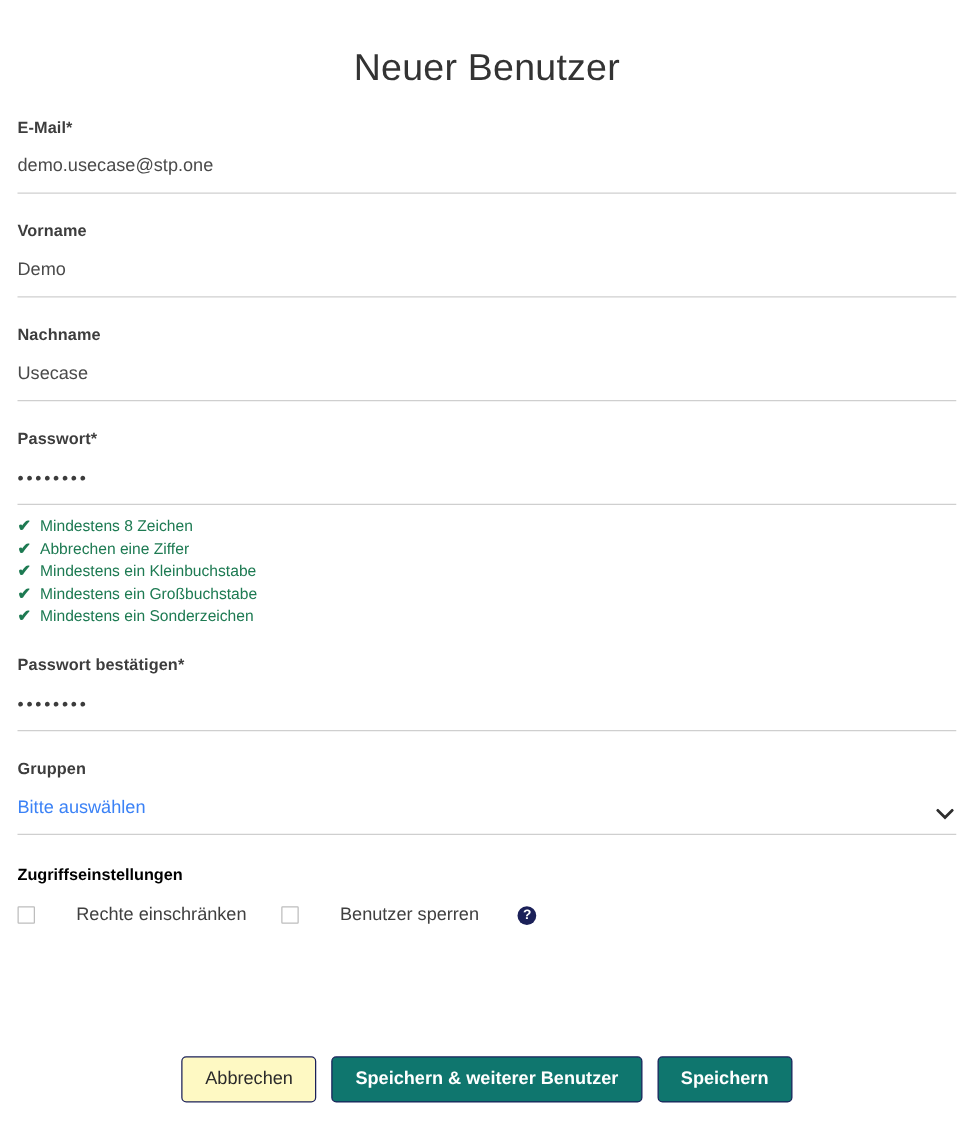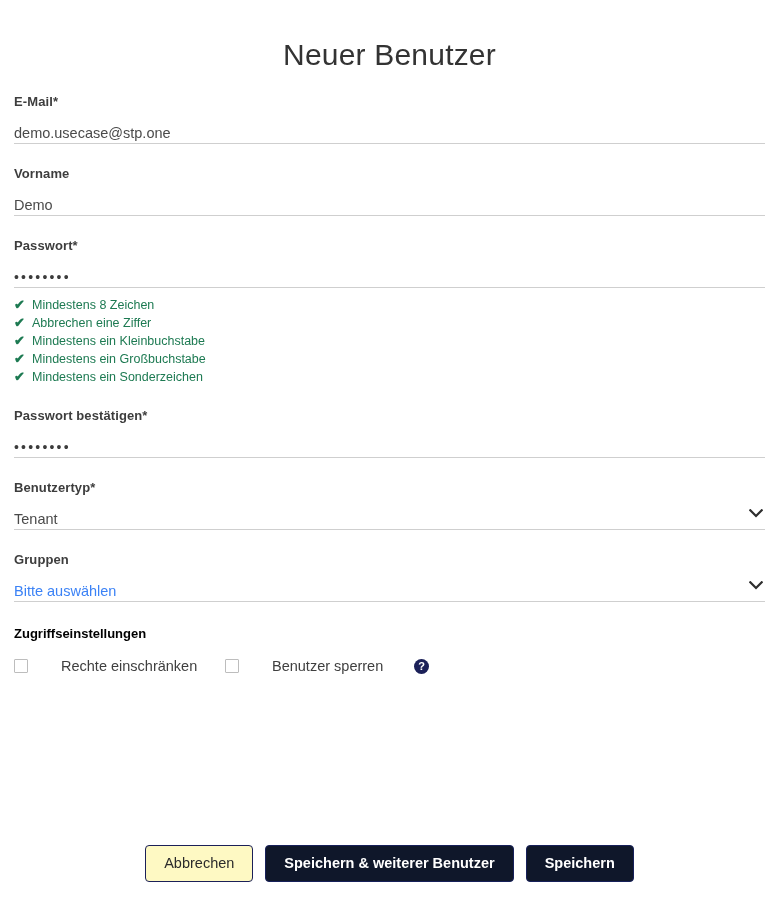--- a/index.html
+++ b/index.html
@@ -44,21 +44,21 @@
     font-weight: 700;
     color: #3d3d3d;
     letter-spacing: 0.1px;
     margin-bottom: 14px;
   }
   .field-value {
     display: block;
     font-size: 14.5px;
     font-weight: 400;
     color: #4a4a4a;
-    padding-bottom: 0;
+    padding-bottom: 11px;
     border-bottom: 1px solid #cfcfcf;
     min-height: 21px;
     line-height: 20px;
     width: 751px;
   }
   .field-value.placeholder {
     color: #3b82f6;
   }
   .field-value.pw {
     font-size: 14px;
@@ -179,21 +179,21 @@
     cursor: pointer;
     white-space: nowrap;
   }
   .btn-secondary {
     background: #fef9c3;
     color: #2b2b2b;
     border: 1px solid #1b2058;
     font-weight: 400;
   }
   .btn-primary {
-    background: #0f172a;
+    background: #0f766e;
     color: #ffffff;
     border: 1px solid #17205a;
   }
 </style>
 </head>
 <body>
 
 <div class="page">
 
   <h1 class="page-title">Neuer Benutzer</h1>
@@ -201,20 +201,24 @@
   <div class="field">
     <label class="field-label">E-Mail*</label>
     <div class="field-value">demo.usecase@stp.one</div>
   </div>
 
   <div class="field">
     <label class="field-label">Vorname</label>
     <div class="field-value">Demo</div>
   </div>
 
+  <div class="field">
+    <label class="field-label">Nachname</label>
+    <div class="field-value">Usecase</div>
+  </div>
 
   <div class="field">
     <label class="field-label">Passwort*</label>
     <div class="field-value pw pw-nb">••••••••</div>
   </div>
 
   <div class="pw-rules">
     <div class="pw-rule">
       <span class="check">✔</span>
       <span>Mindestens 8 Zeichen</span>
@@ -235,31 +239,20 @@
       <span class="check">✔</span>
       <span>Mindestens ein Sonderzeichen</span>
     </div>
   </div>
 
   <div class="field">
     <label class="field-label">Passwort bestätigen*</label>
     <div class="field-value pw">••••••••</div>
   </div>
 
-  <div class="field">
-    <label class="field-label">Benutzertyp*</label>
-    <div class="select-wrap">
-      <div class="field-value">Tenant</div>
-      <span class="chevron">
-        <svg width="14" height="9" viewBox="0 0 14 9">
-            <path d="M1.3 1.3 L7 7 L12.7 1.3" stroke="#2e2e2e" stroke-width="2.2" fill="none" stroke-linecap="square"></path>
-          </svg>
-      </span>
-    </div>
-  </div>
 
   <div class="field">
     <label class="field-label">Gruppen</label>
     <div class="select-wrap">
       <div class="field-value placeholder">Bitte auswählen</div>
       <span class="chevron">
         <svg width="14" height="9" viewBox="0 0 14 9">
             <path d="M1.3 1.3 L7 7 L12.7 1.3" stroke="#2e2e2e" stroke-width="2.2" fill="none" stroke-linecap="square"></path>
           </svg>
       </span>

